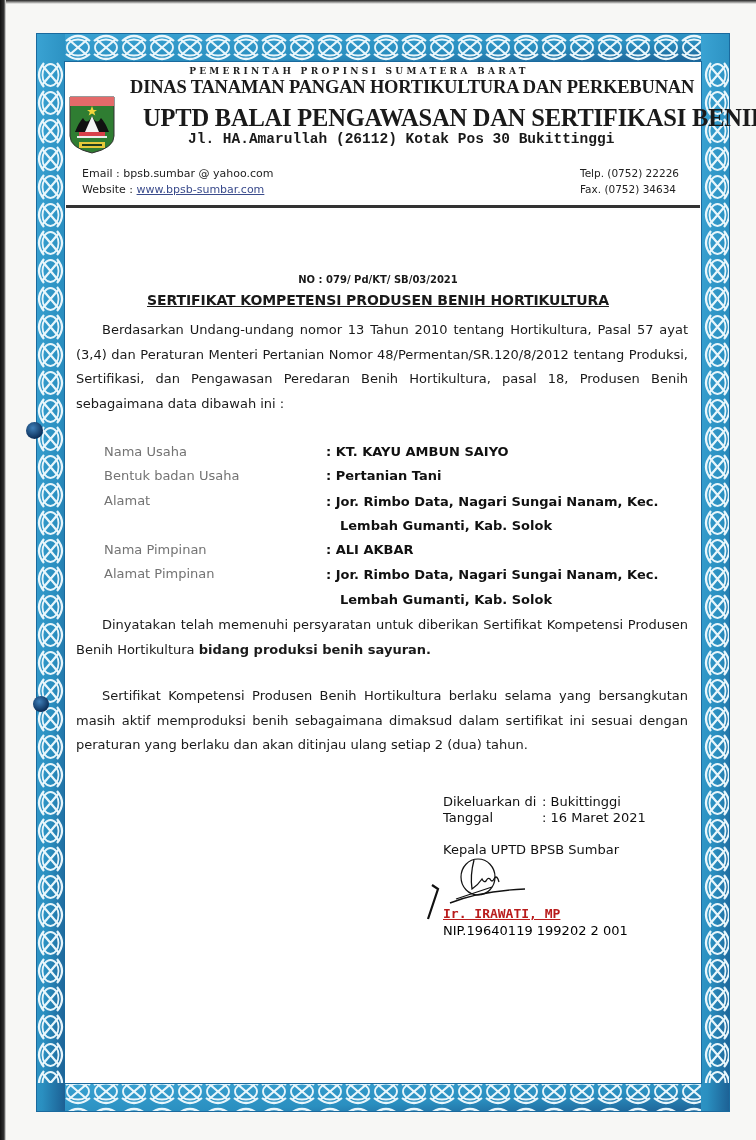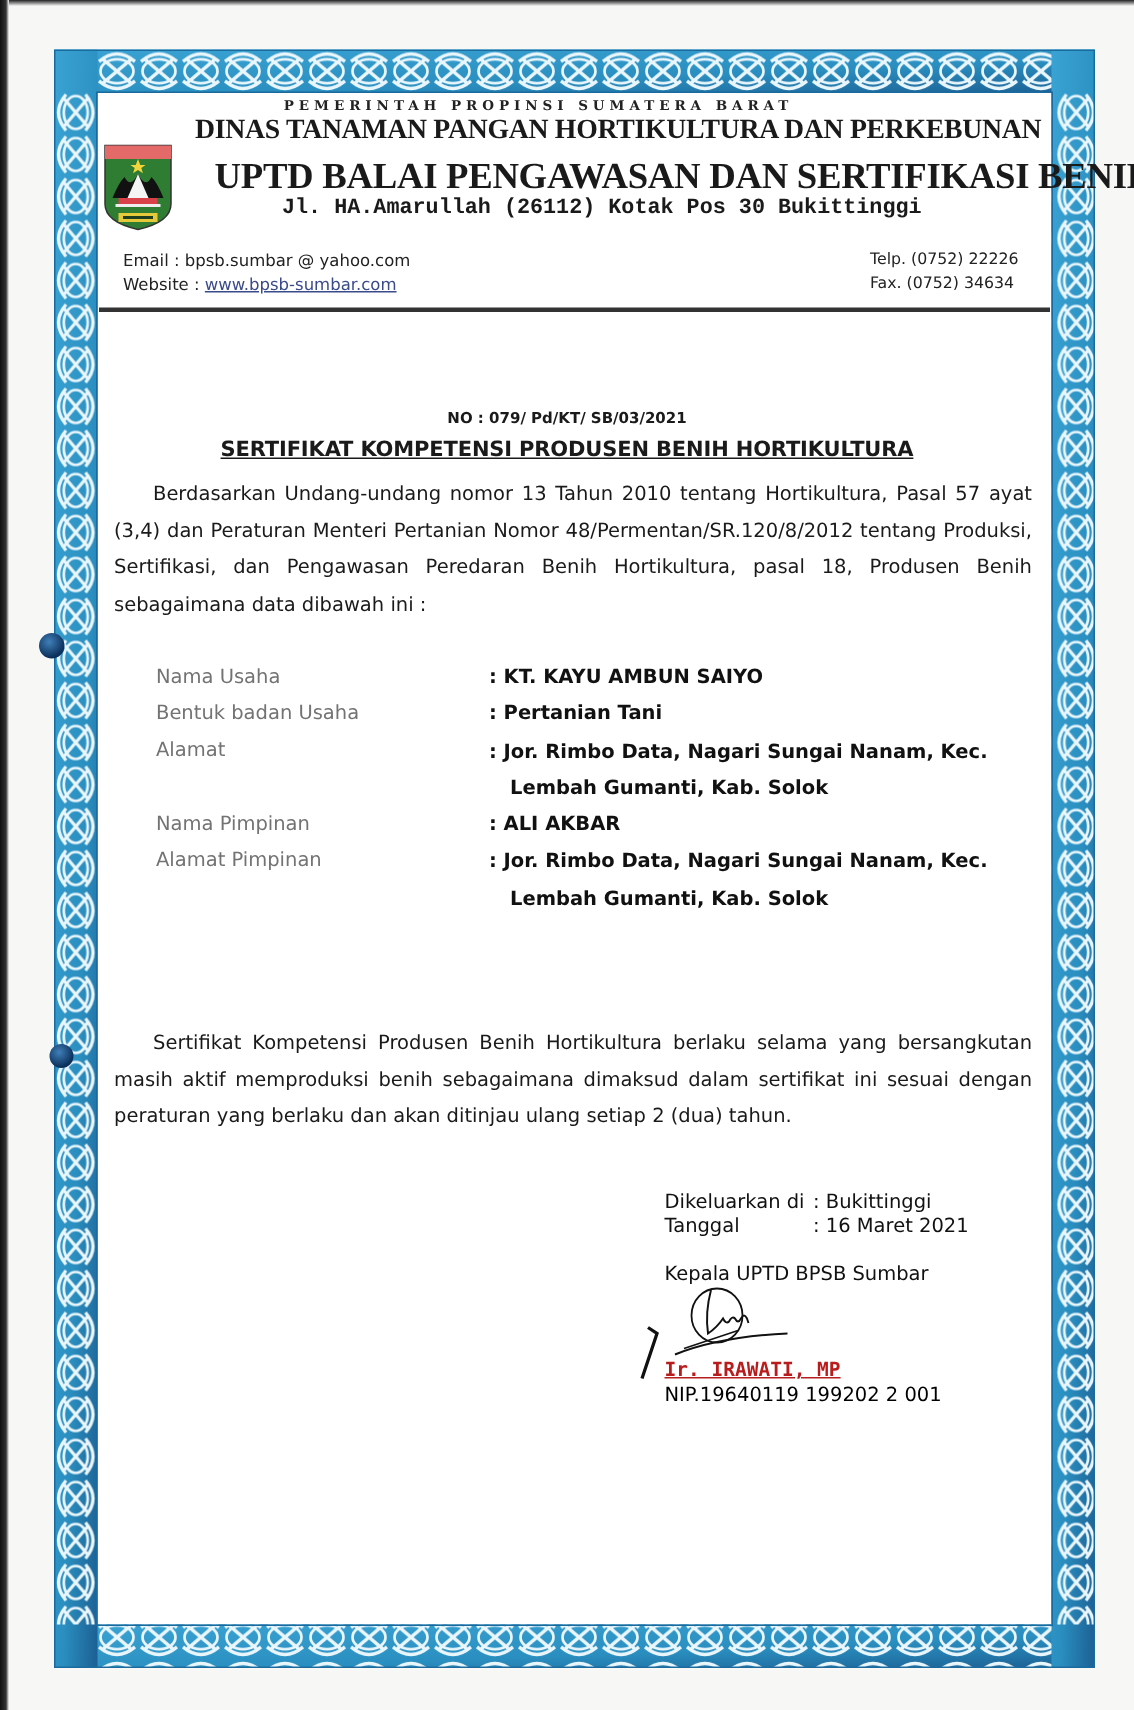--- a/index.html
+++ b/index.html
@@ -147,20 +147,21 @@
   <div class="field-value" style="top:494px;">: Jor. Rimbo Data, Nagari Sungai Nanam, Kec.</div>
   <div class="field-value" style="top:518px;left:340px;">Lembah Gumanti, Kab. Solok</div>
 
   <div class="field-label" style="top:542px;">Nama Pimpinan</div>
   <div class="field-value" style="top:542px;">: ALI AKBAR</div>
 
   <div class="field-label" style="top:566px;">Alamat Pimpinan</div>
   <div class="field-value" style="top:567px;">: Jor. Rimbo Data, Nagari Sungai Nanam, Kec.</div>
   <div class="field-value" style="top:592px;left:340px;">Lembah Gumanti, Kab. Solok</div>
 
+  <div class="para p2"><span class="indent"></span><span>Dinyatakan telah memenuhi persyaratan untuk diberikan Sertifikat Kompetensi Produsen Benih Hortikultura </span><b>bidang produksi benih sayuran.</b></div>
 
   <div class="para p3"><span class="indent"></span><span>Sertifikat Kompetensi Produsen Benih Hortikultura berlaku selama yang bersangkutan masih aktif memproduksi benih sebagaimana dimaksud dalam sertifikat ini sesuai dengan peraturan yang berlaku dan akan ditinjau ulang setiap 2 (dua) tahun.</span></div>
 
   <div class="abs issue" style="left:443px;top:794px;">Dikeluarkan di</div>
   <div class="abs issue" style="left:542px;top:794px;">: Bukittinggi</div>
   <div class="abs issue" style="left:443px;top:810px;">Tanggal</div>
   <div class="abs issue" style="left:542px;top:810px;">: 16 Maret 2021</div>
 
   <div class="abs issue" style="left:443px;top:842px;">Kepala UPTD BPSB Sumbar</div>
 

